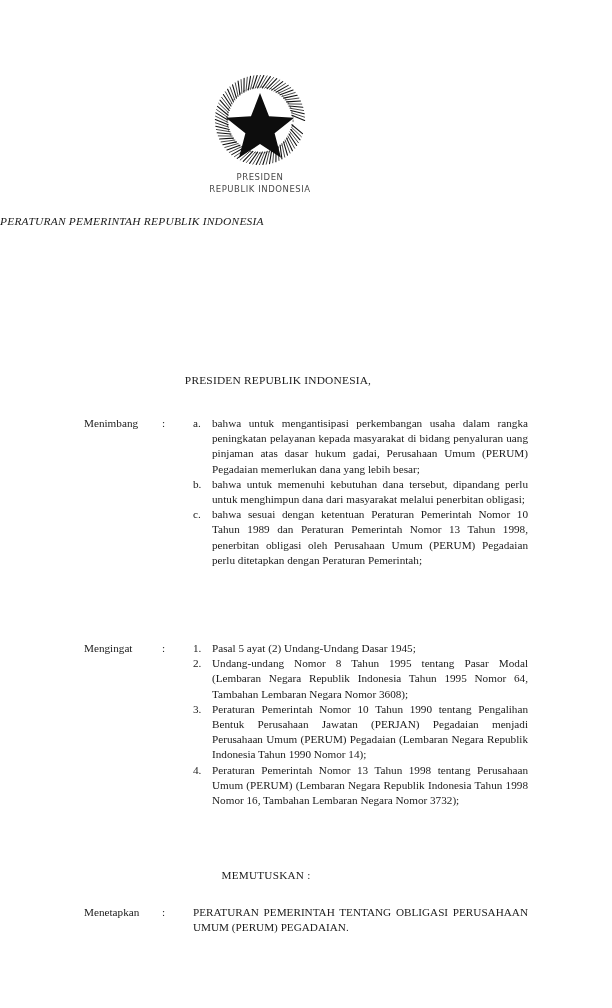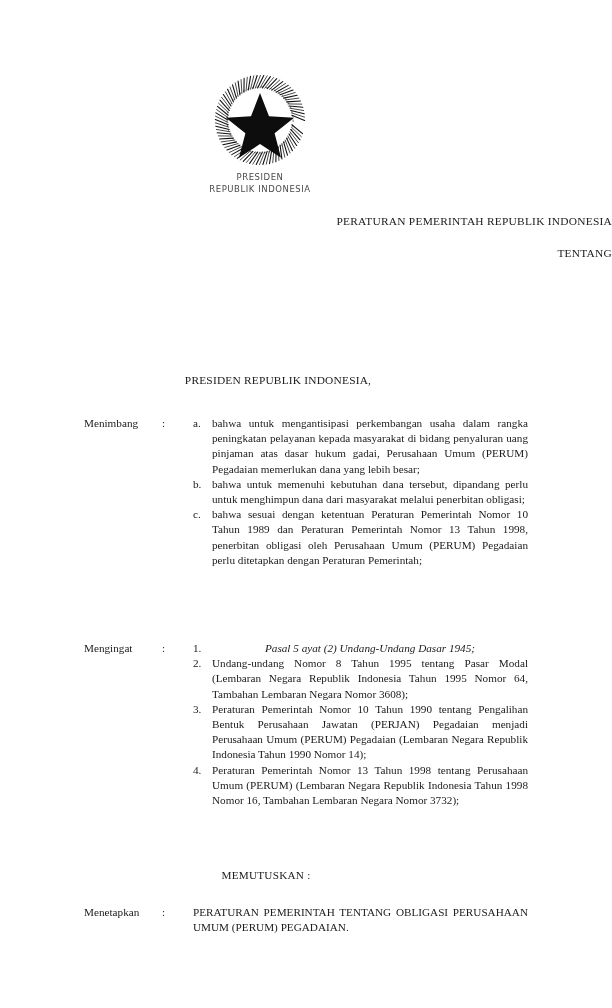--- a/index.html
+++ b/index.html
@@ -37,21 +37,22 @@
     color: #4a4a4a;
   }
   .emblem-caption div { white-space: nowrap; }
 
   
   .title-block {
     position: absolute;
     top: 214px;
     left: 0;
     width: 612px;
-    text-align: right;
+    text-align: left;
+    font-style: italic;
   }
   .title-line {
     font-size: 11.4px;
     letter-spacing: 0.25px;
     line-height: 14px;
     margin-bottom: 18px;
   }
   .title-line:last-child { margin-bottom: 0; }
 
   .presiden-line {
@@ -101,21 +102,21 @@
     line-height: 15.2px;
   }
   .item-text {
     flex: 1 1 auto;
     font-size: 11.2px;
     line-height: 15.2px;
     text-align: justify;
     text-justify: inter-word;
     hyphens: none;
   }
-  .item-text.no-justify { text-align: center; font-style: italic; }
+  .item-text.no-justify { text-align: left; }
 
   .plain-text {
     font-size: 11.2px;
     line-height: 15.2px;
     text-align: justify;
     text-justify: inter-word;
   }
 
   #menimbang-clause { top: 416px; }
   #mengingat-clause { top: 641px; }
@@ -227,21 +228,20 @@
     <polygon points="50,22 59.4,46.2 85.5,47.6 65.2,63.9 71.9,89.2 50,75.1 28.1,89.2 34.8,63.9 14.5,47.6 40.6,46.2" fill="#0d0d0d"></polygon>
   </svg>
   <div class="emblem-caption">
     <div>PRESIDEN</div>
     <div>REPUBLIK INDONESIA</div>
   </div>
 </div>
 
 <div class="title-block">
   <div class="title-line">PERATURAN PEMERINTAH REPUBLIK INDONESIA</div>
-  <div class="title-line">TENTANG</div>
 </div>
 
 <div class="presiden-line">PRESIDEN REPUBLIK INDONESIA,</div>
 
 <div class="clause" id="menimbang-clause">
   <div class="clause-row">
     <div class="clause-label">Menimbang</div>
     <div class="clause-colon">:</div>
     <div class="clause-body">
       <div class="item">

